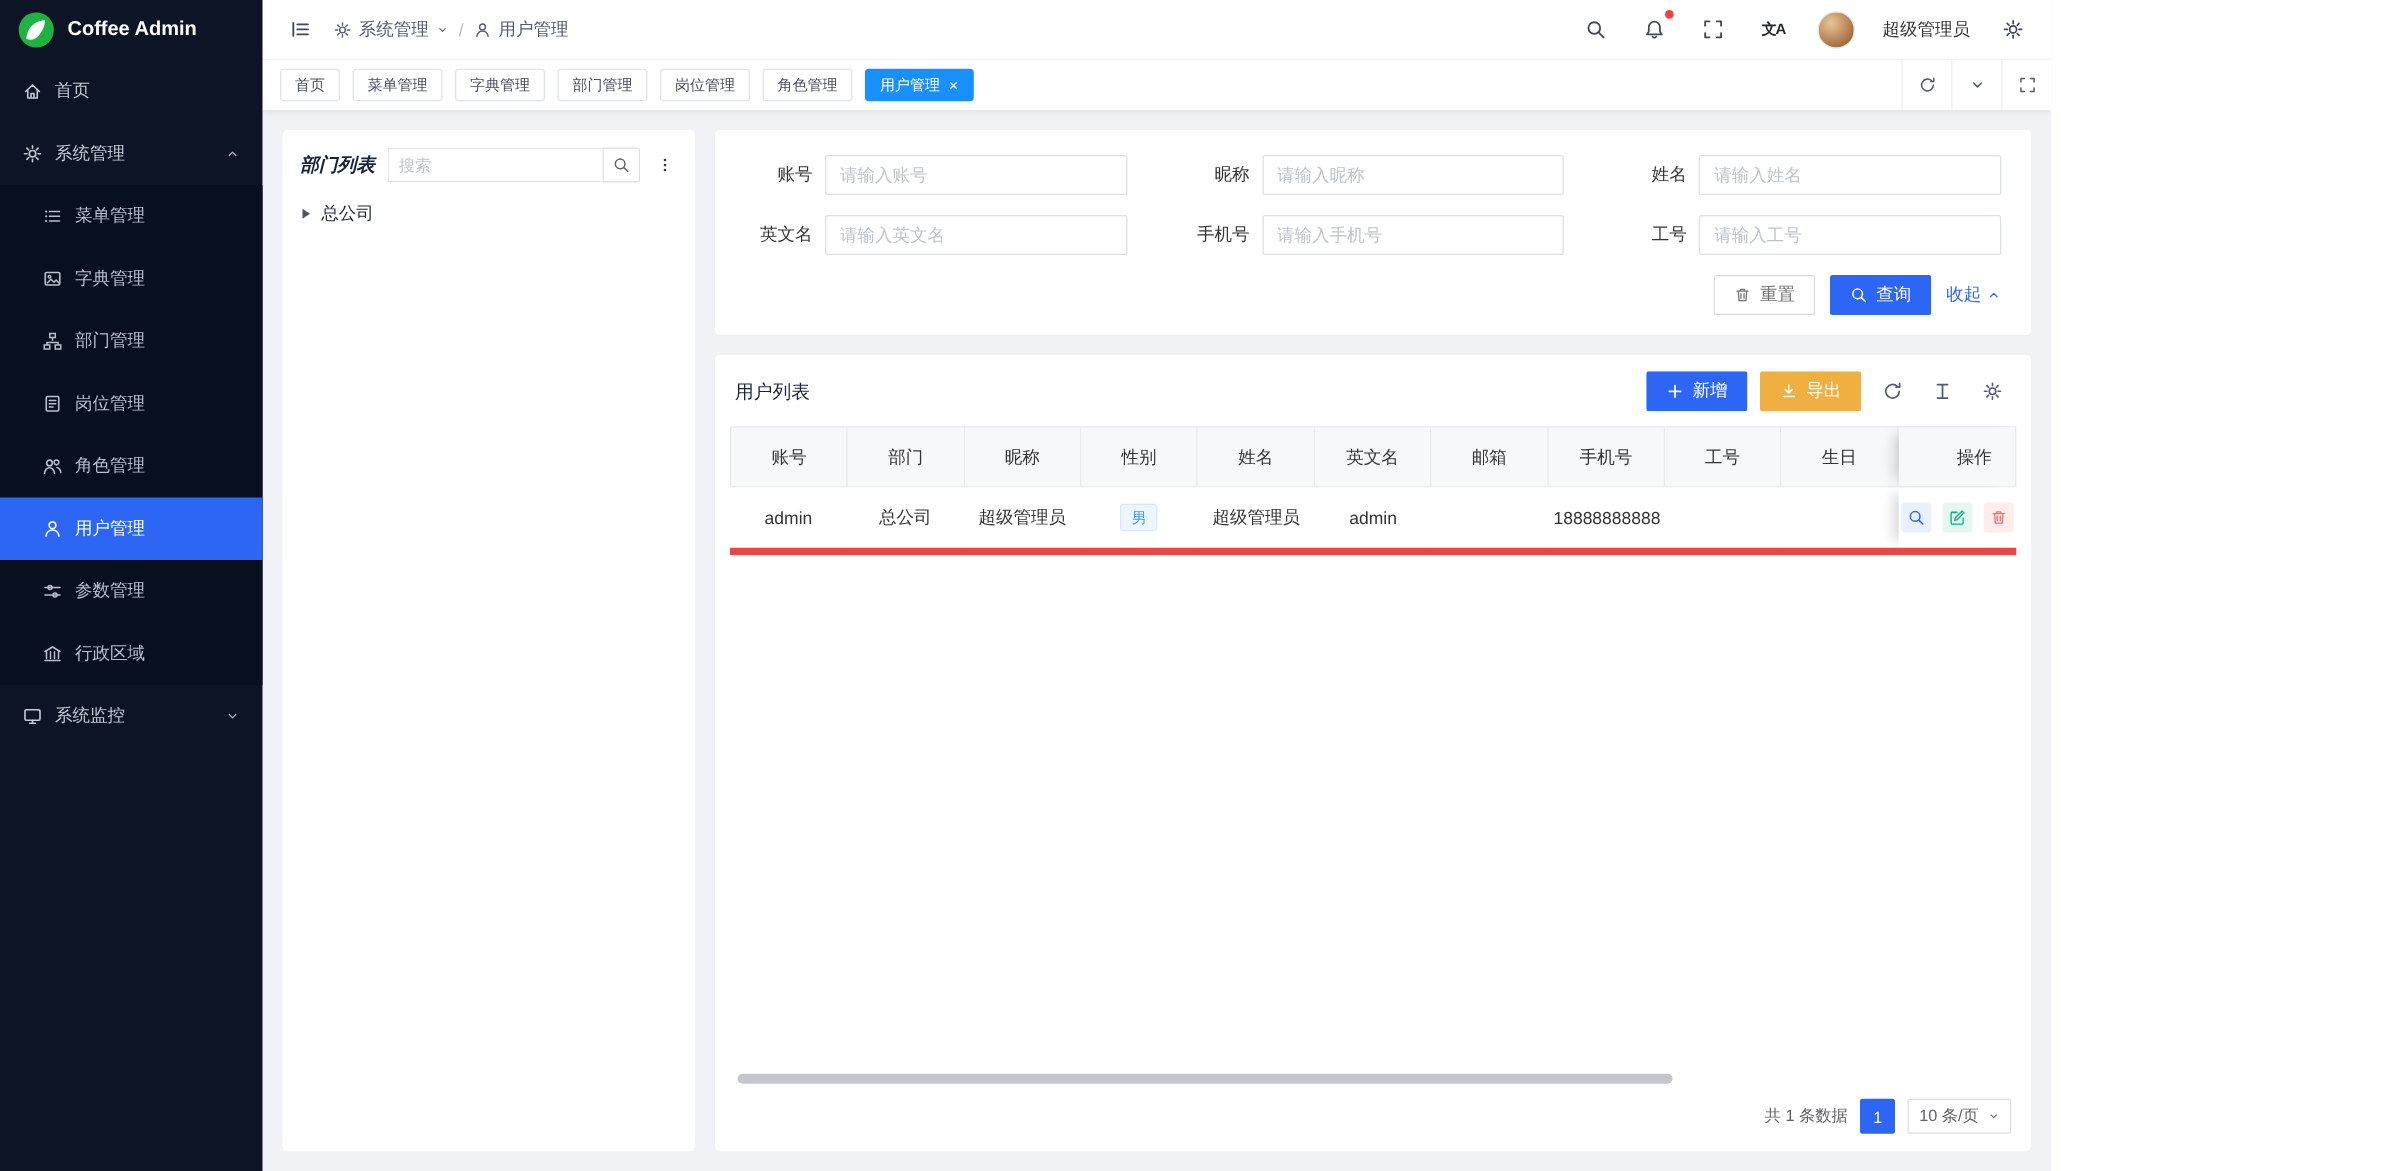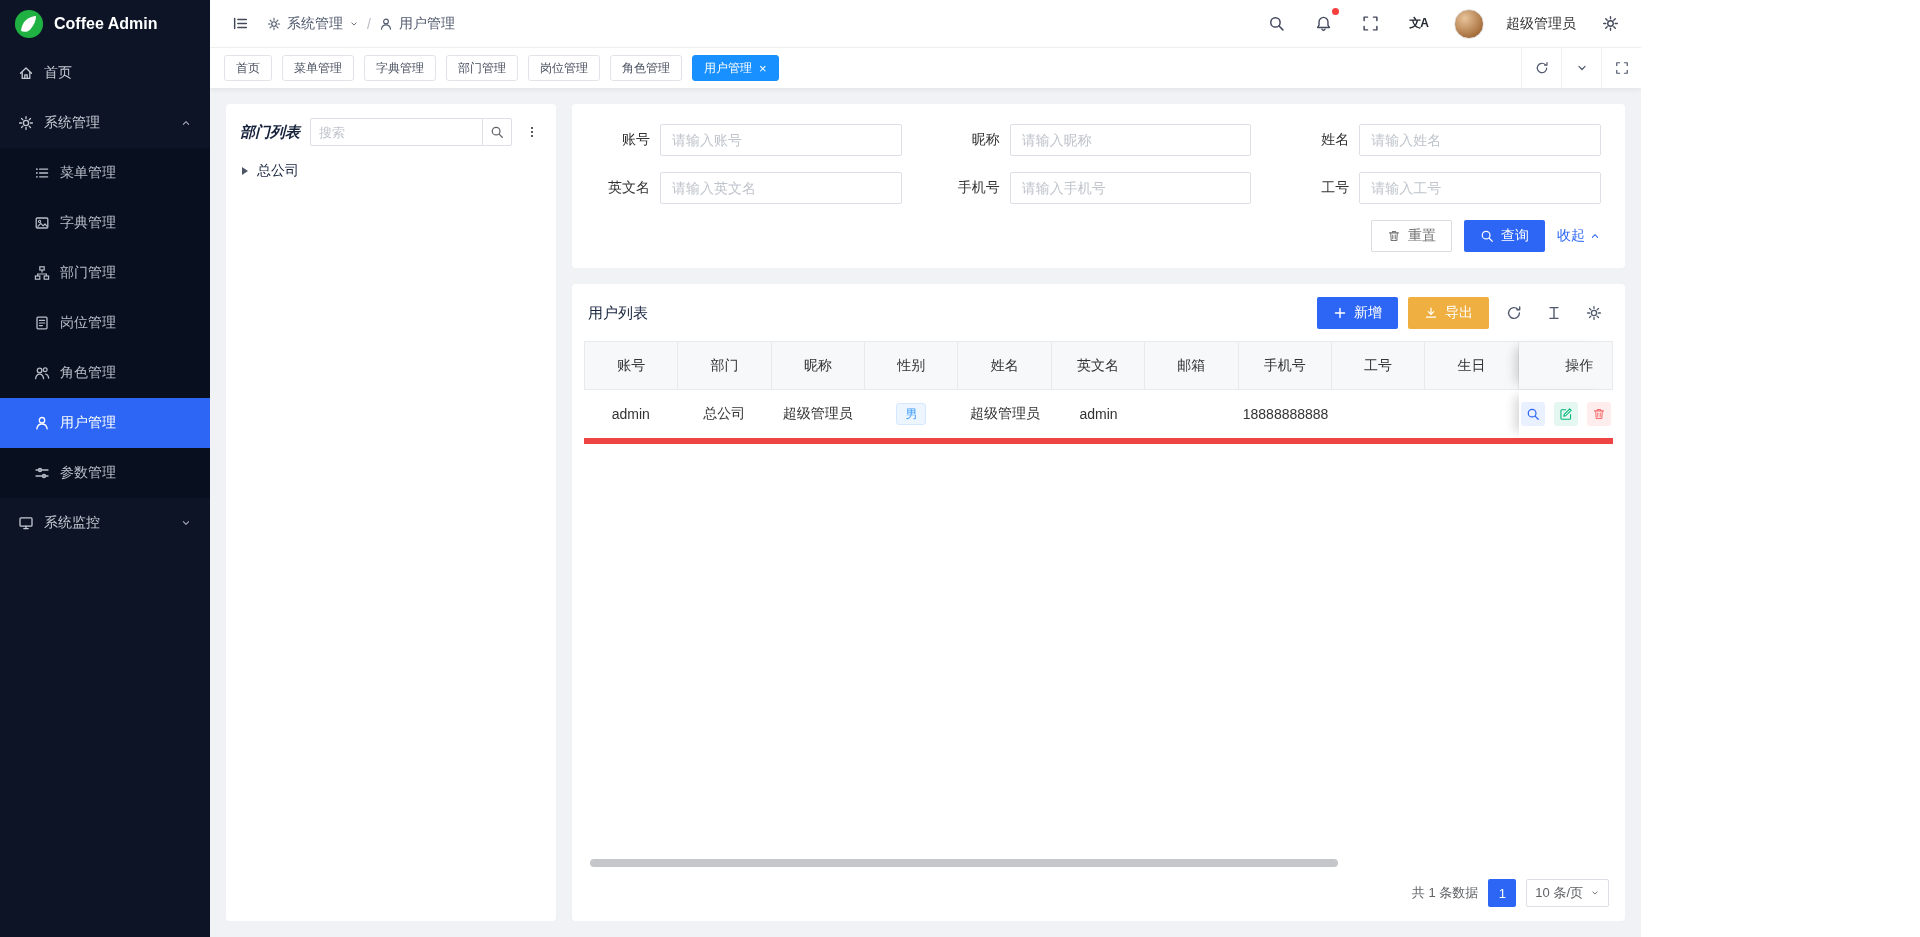--- a/index.html
+++ b/index.html
@@ -275,20 +275,26 @@
           <svg class="ico">
               <use href="#i-person"></use>
             </svg>
           <span>用户管理</span>
         </div>
         <div class="menu-item">
           <svg class="ico">
               <use href="#i-sliders"></use>
             </svg>
           <span>参数管理</span>
+        </div>
+        <div class="menu-item">
+          <svg class="ico">
+              <use href="#i-bank"></use>
+            </svg>
+          <span>行政区域</span>
         </div>
       </div>
       <div class="menu-item">
         <svg class="ico">
             <use href="#i-monitor"></use>
           </svg>
         <span>系统监控</span>
         <svg class="ico ico-sm chev">
             <use href="#i-chev-down"></use>
           </svg>

